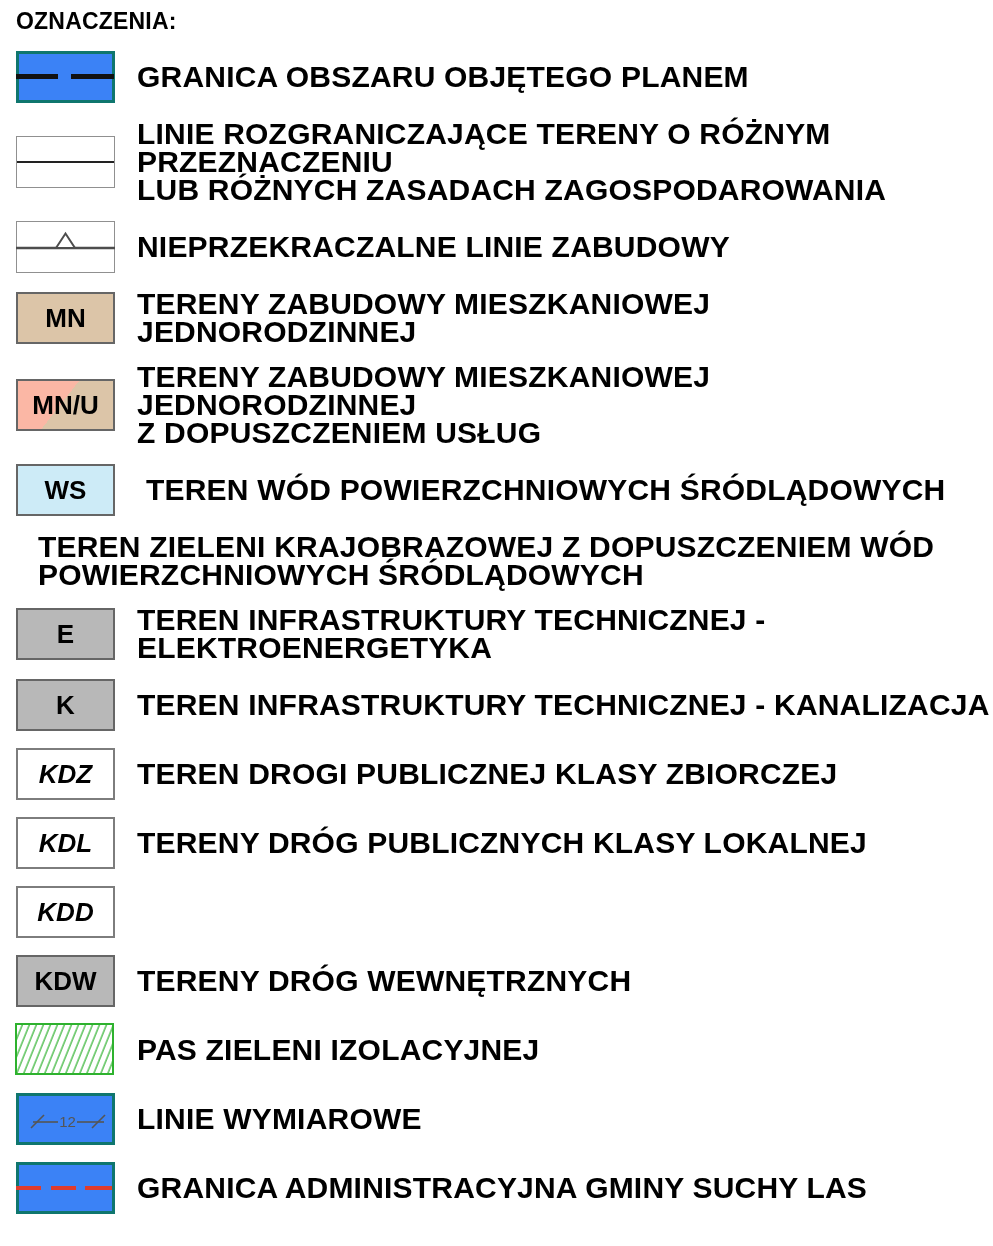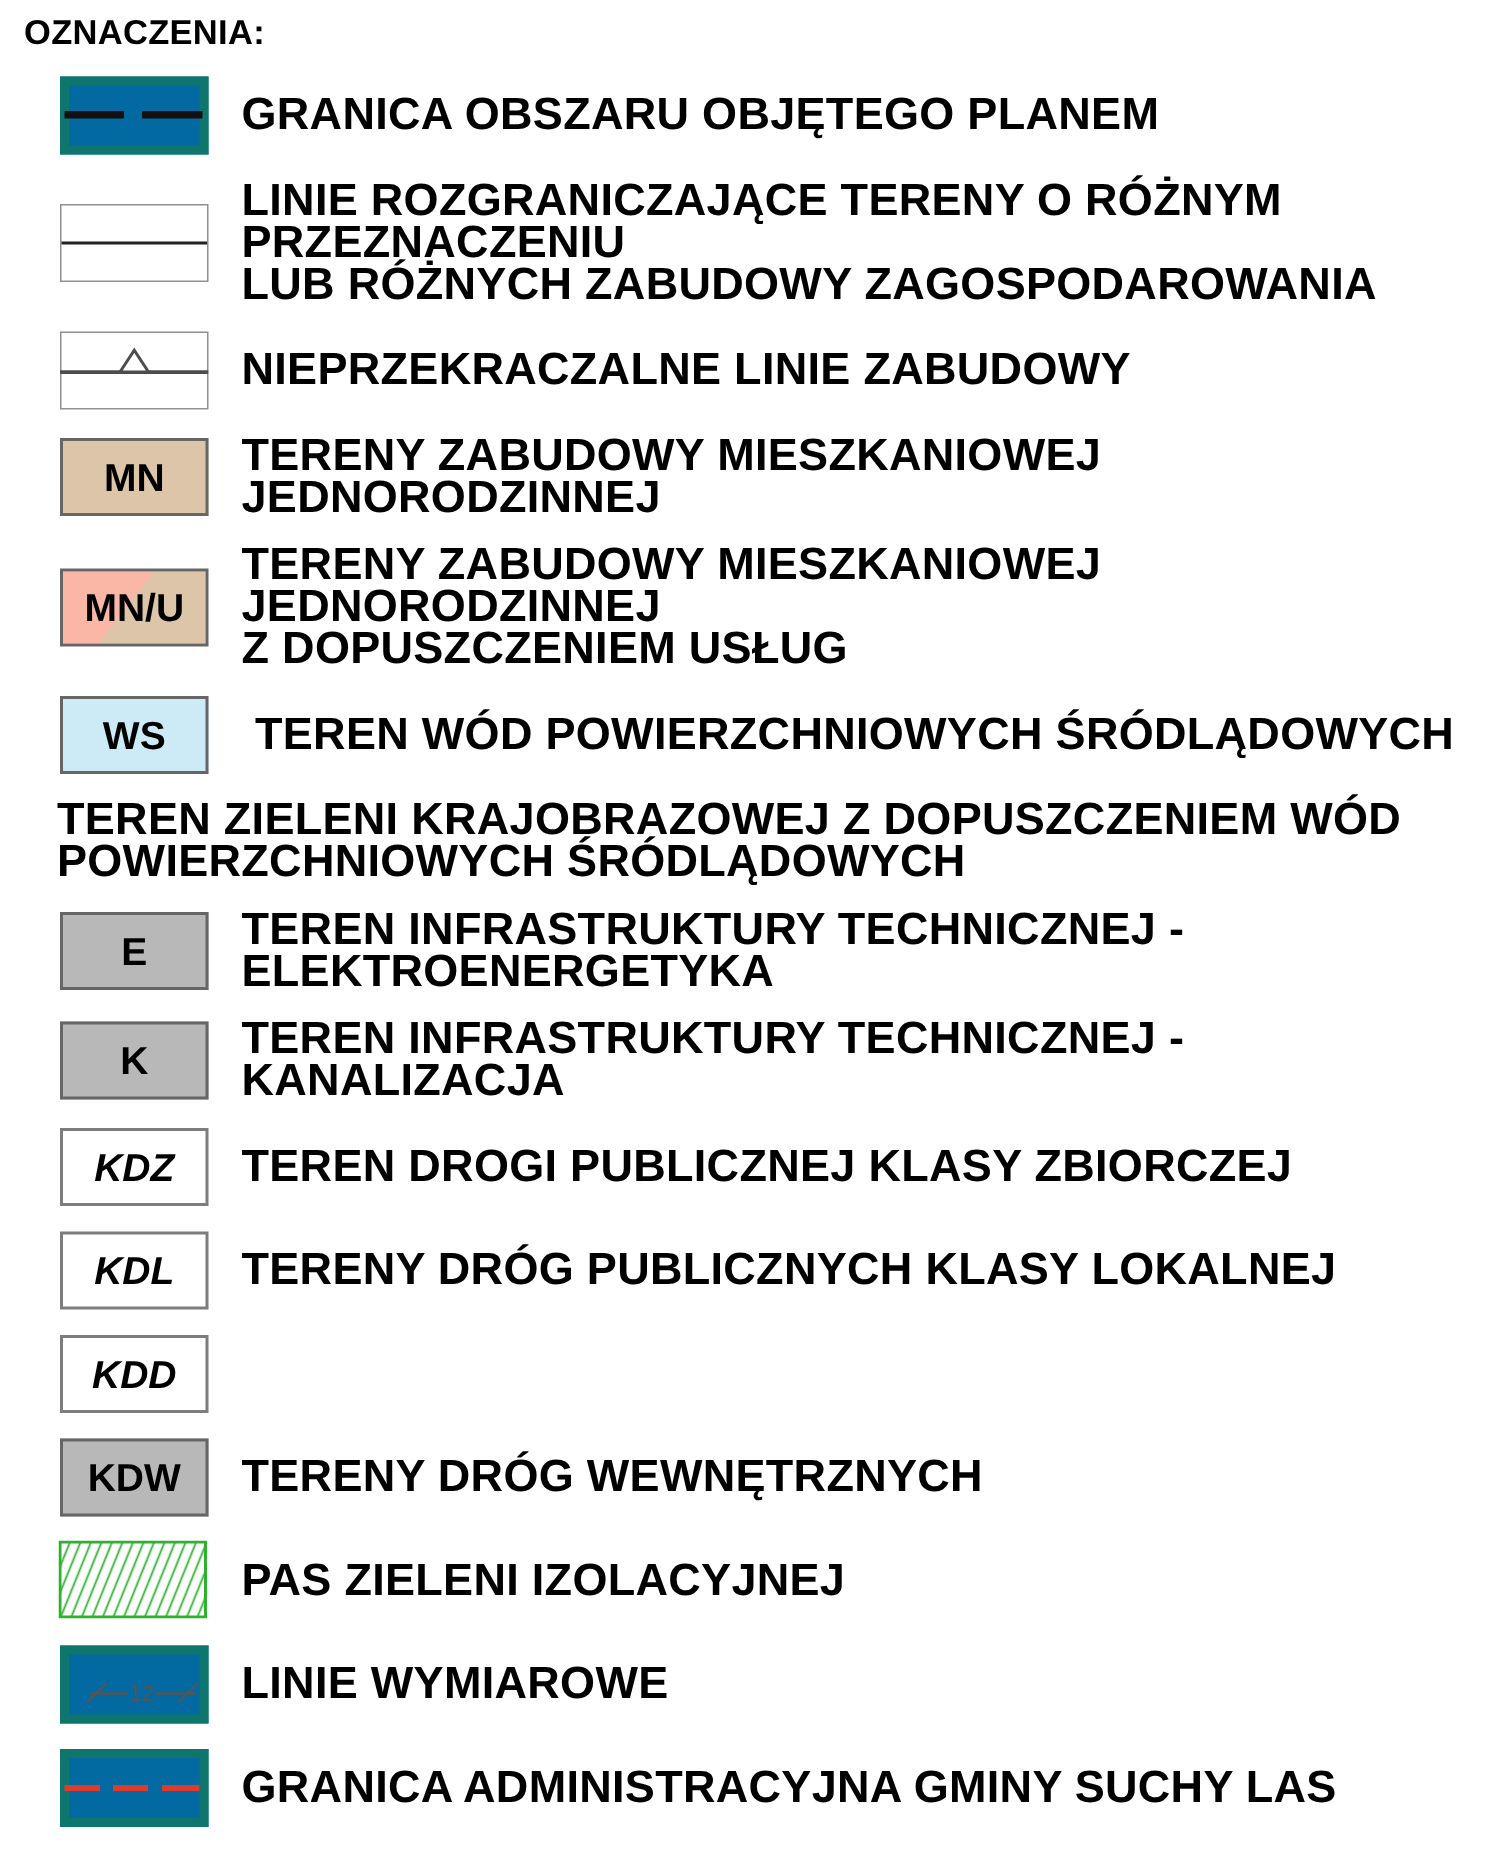--- a/index.html
+++ b/index.html
@@ -6,31 +6,31 @@
   html,body { background:#fff; }
   body {
     width:993px; height:1246px; overflow:hidden;
     font-family:"Liberation Sans", sans-serif; color:#000;
   }
   .legend { padding:8px 0 0 16px; }
   .title { font-size:23px; font-weight:bold; letter-spacing:.2px; margin-bottom:16px; }
   .row { display:flex; align-items:center; min-height:52px; margin-bottom:17px; }
   .sym {
     position:relative; width:99px; height:52px; flex:0 0 99px;
-    display:flex; align-items:center; justify-content:center;margin-left:24px;
+    display:flex; align-items:center; justify-content:center;
   }
   .sym .code { font-size:26px; font-weight:bold; color:#000; line-height:1; }
   .label {
     margin-left:22px; font-size:30px; font-weight:bold; line-height:28px;
     white-space:pre-line; letter-spacing:.2px;
   }
   .label.indent-sm { margin-left:31px; }
 
   
-  .box-light   { border:6px solid #0f766e; background:#0369a1; }
+  .box-light   { border:3px solid #0f766e; background:#3b82f6; }
   .box-mid     { border:1px solid #909090; background:#fff; }
   
   .box-area    { border:2px solid var(--box-border-dark); }
   .fill-mn     { background:var(--mn-fill); }
   .fill-mnu    { background:linear-gradient(128deg, var(--mnu-pink) 0 46%, var(--mn-fill) 46% 100%); }
   .fill-ws     { background:var(--ws-fill); }
   .fill-zws    { background:var(--zws-fill); }
   .fill-gray   { background:var(--infra-gray); }
   .box-road    { border:2px solid #7d7d7d; background:#fff;font-style:italic; }
 
@@ -68,21 +68,21 @@
       <div class="thick-dash"></div>
     </div>
     <div class="label">GRANICA OBSZARU OBJĘTEGO PLANEM</div>
   </div>
 
   <div class="row">
     <div class="sym box-mid">
       <div class="solid-line"></div>
     </div>
     <div class="label">LINIE ROZGRANICZAJĄCE TERENY O RÓŻNYM PRZEZNACZENIU
-LUB RÓŻNYCH ZABUDOWY ZAGOSPODAROWANIA</div>
+LUB RÓŻNYCH ZASADACH ZAGOSPODAROWANIA</div>
   </div>
 
   <div class="row">
     <div class="sym box-mid">
       <svg class="fill-svg" width="99" height="52" viewBox="0 0 99 52">
         <line x1="0" y1="27" x2="99" y2="27" class="bl-stroke" stroke-width="2.5"></line>
         <polygon points="40,27 49.5,12.5 59,27" fill="#ffffff" class="bl-stroke" stroke-width="2"></polygon>
       </svg>
     </div>
     <div class="label">NIEPRZEKRACZALNE LINIE ZABUDOWY</div>

